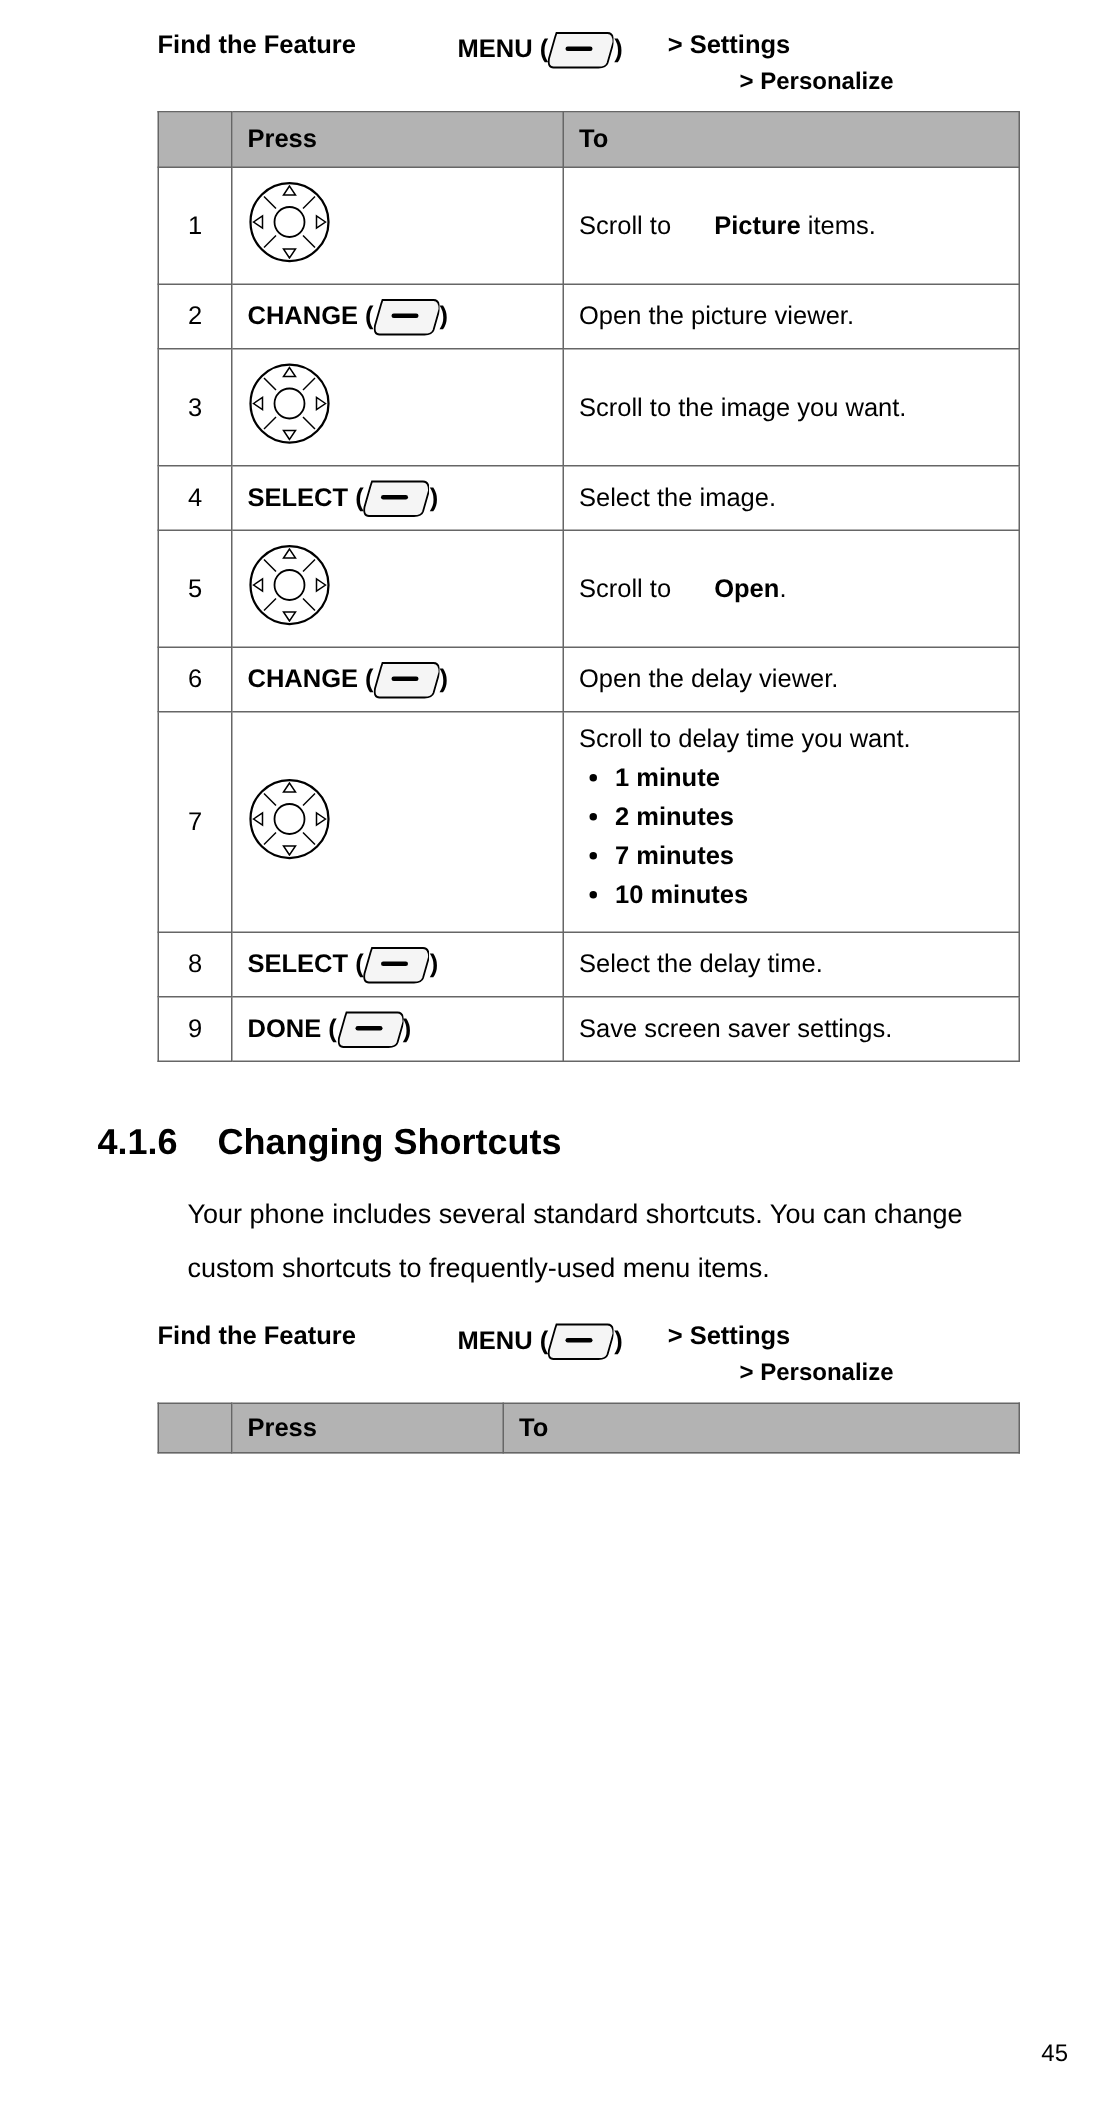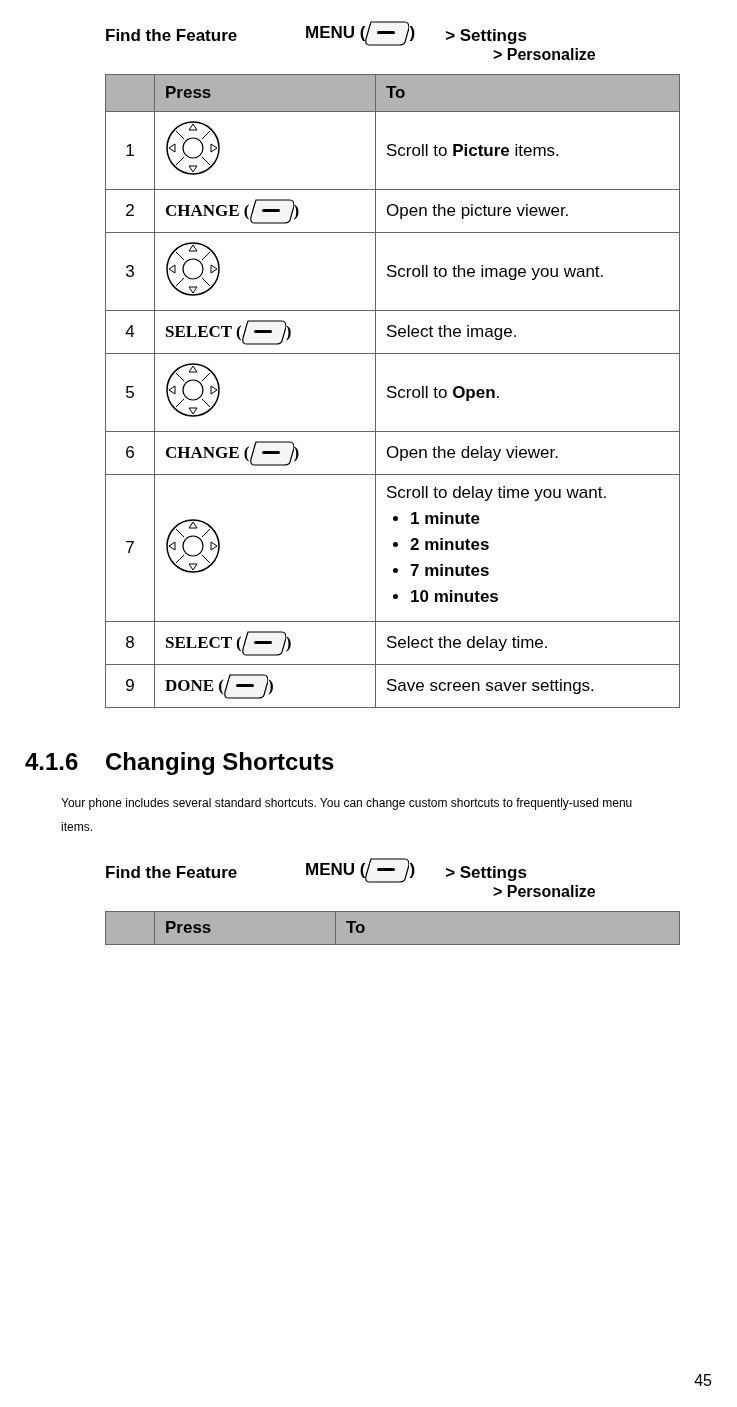--- a/index.html
+++ b/index.html
@@ -12,21 +12,21 @@
   .page {
     width: 737px;
     min-height: 1407px;
     margin: 0 auto;
     position: relative;
     box-sizing: border-box;
     padding: 20px 25px 30px 25px;
   }
   .find-feature-row {
     display: flex;
-    align-items: flex-end;
+    align-items: flex-start;
     margin-left: 80px;
     font-size: 17px;
     font-weight: bold;
   }
   .ff-label { width: 200px; }
   .ff-menu { display: flex; align-items: center; }
   .ff-path-line { margin-left: 468px; font-size: 16px; font-weight: bold; margin-top: 0; }
   .softkey-svg { width: 44px; height: 26px; vertical-align: middle; }
   .navkey-svg { width: 56px; height: 56px; }
   table.steps {
@@ -42,41 +42,41 @@
   }
   table.steps th {
     background: #b3b3b3;
     font-weight: bold;
     text-align: left;
   }
   table.steps th.numcol { width: 28px; }
   table.steps th.presscol { width: 200px; }
   td.num { text-align: center; width: 28px; }
   td.press { width: 200px; font-weight: bold; }
-  td.press .label-wrap { display:flex; align-items:center; flex-wrap:wrap;font-family:Liberation Serif, serif; }
+  td.press .label-wrap { display:flex; align-items:center; flex-wrap:wrap; }
   td.to { }
-  .bold { font-weight: bold; }
+  .bold { font-weight: bold; margin-left: 24px; }
   ul.bullets { margin: 6px 0 4px 24px; padding: 0; }
   ul.bullets li { margin: 6px 0; font-weight: bold; list-style-type: disc; }
   h2.section {
     font-size: 24px;
     font-weight: bold;
     margin: 40px 0 15px 0;
   }
-  h2.section .num { display:inline-block; width: 80px; }
+  h2.section .num { display:inline-block; width: 80px; margin-left: 40px; }
   p.body {
-    font-size: 12px;
-    margin: 0 0 0 36px;
+    font-size: 18px;
+    margin: 0 0 0 100px;
     line-height: 2.0;
     width: 575px;
   }
   .pagenum {
     position: absolute;
     right: 25px;
-    bottom: 17px;
+    bottom: 28px;
     font-size: 16px;
   }
   table.steps2 {
     border-collapse: collapse;
     margin: 10px 0 0 80px;
     width: 575px;
   }
   table.steps2 th {
     border: 1px solid #666;
     background: #b3b3b3;

